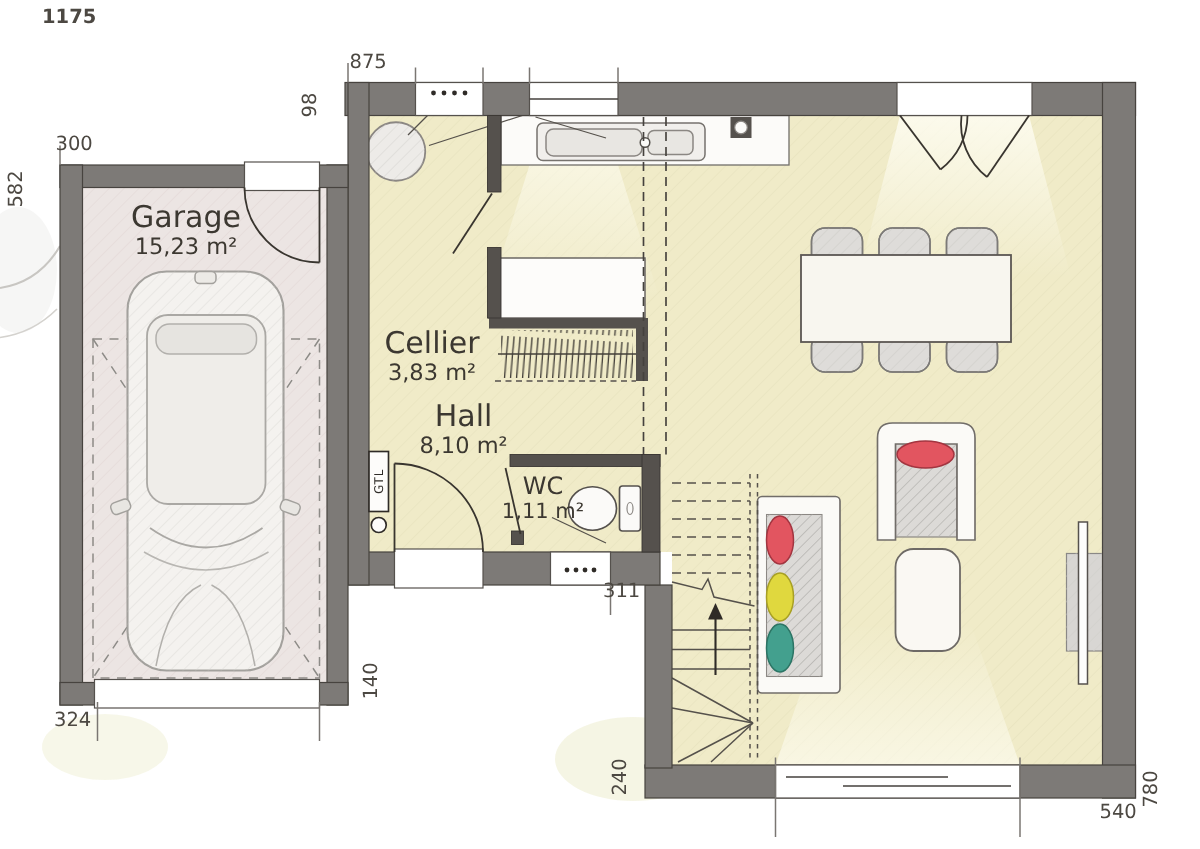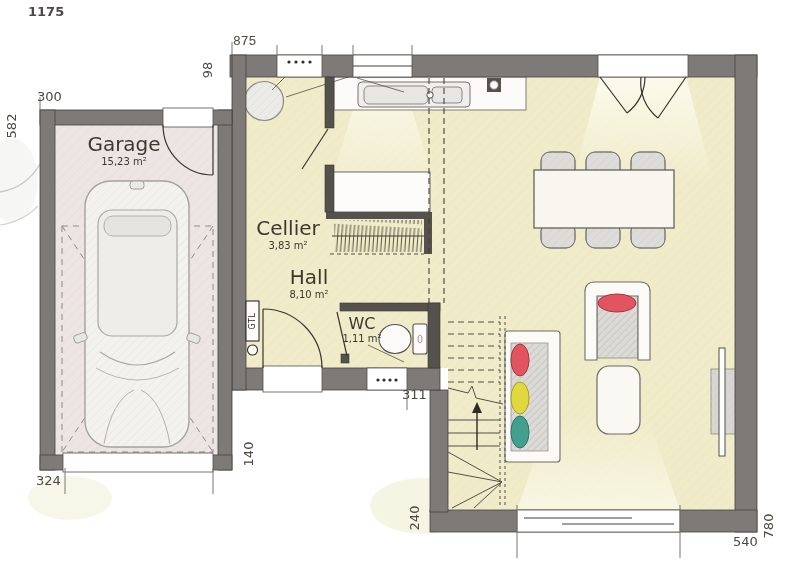--- a/index.html
+++ b/index.html
@@ -2,23 +2,23 @@
 <html><head>
 <meta charset="utf-8">
 <style>
   html,body{margin:0;padding:0;background:#fff;}
   #stage{position:relative;width:800px;height:566px;background:#ffffff;overflow:hidden;
          font-family:"DejaVu Sans","Liberation Sans",sans-serif;}
   #plan-svg{position:absolute;left:0;top:0;}
   .lbl{position:absolute;color:#3c3831;line-height:1.15;white-space:nowrap;}
   .room{transform:translateX(-50%);text-align:center;}
   .room .nm{font-size:20px;}
-  .room .area{font-size:10px;}
+  .room .area{font-size:15px;}
   .room.small .nm{font-size:16px;}
-  .room.small .area{font-size:10px;}
+  .room.small .area{font-size:14px;}
   .dim{font-size:13px;color:#4c4842;}
   .rot{transform:translate(-50%,-50%) rotate(-90deg);transform-origin:center;}
   .gtl{font-size:8px;color:#2f2b27;letter-spacing:0.5px;}
 </style>
 </head>
 <body>
 
 <div id="stage">
 
 <svg id="plan-svg" width="800" height="566" viewBox="0 0 800 566">
@@ -309,21 +309,21 @@
 <div class="lbl room" style="left:309px;top:266px;">
   <div class="nm">Hall</div>
   <div class="area">8,10 m²</div>
 </div>
 <div class="lbl room small" style="left:362px;top:315px;">
   <div class="nm">WC</div>
   <div class="area">1,11 m²</div>
 </div>
 
 <div class="lbl dim" style="left:28px;top:5px;font-weight:bold;">1175</div>
-<div class="lbl dim" style="left:233px;top:35px;font-family:Liberation Mono, monospace;">875</div>
+<div class="lbl dim" style="left:233px;top:35px;">875</div>
 <div class="lbl dim rot" style="left:208px;top:70px;">98</div>
 <div class="lbl dim" style="left:37px;top:90px;">300</div>
 <div class="lbl dim rot" style="left:12px;top:126px;">582</div>
 <div class="lbl dim" style="left:36px;top:474px;">324</div>
 <div class="lbl dim rot" style="left:249px;top:454px;">140</div>
 <div class="lbl dim" style="left:402px;top:388px;">311</div>
 <div class="lbl dim rot" style="left:415px;top:518px;">240</div>
 <div class="lbl dim rot" style="left:769px;top:526px;">780</div>
 <div class="lbl dim" style="left:733px;top:535px;">540</div>
 

